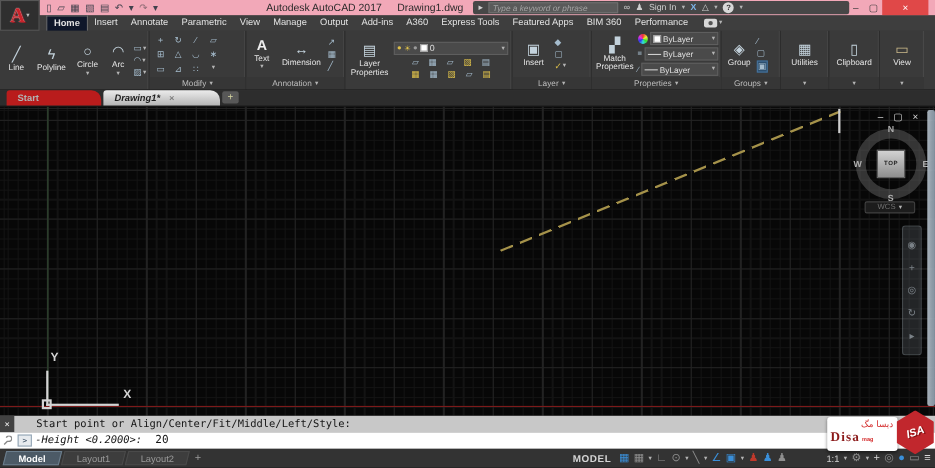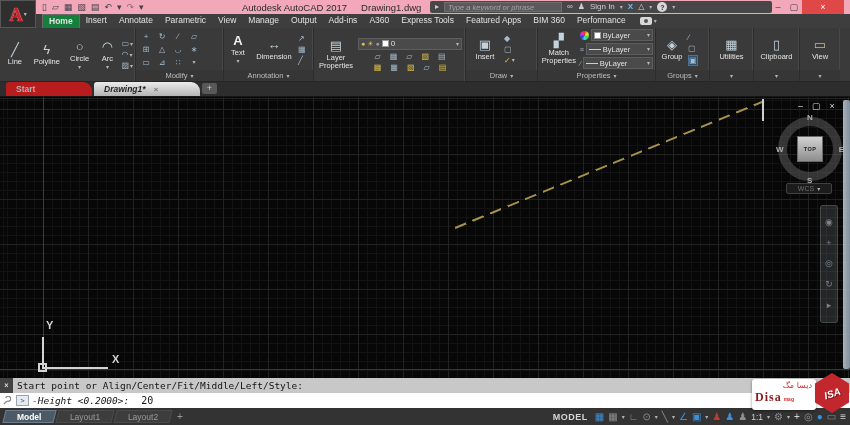--- a/index.html
+++ b/index.html
@@ -31,21 +31,21 @@
     font-size:7px; font-weight:bold; display:flex; align-items:center; justify-content:center; }
   #winbtns { top:0; left:770px; width:80px; height:14px; display:flex; align-items:center; }
   #winbtns .wb { width:16px; text-align:center; font-size:9px; color:#3a3a3a; line-height:14px; }
   #closebox { width:42px; height:14px; background:#e04848; color:#fff; text-align:center;
     font-size:9px; line-height:14px; }
 
   
   #menubar { top:14px; left:0; width:850px; height:14px; background:#3e3e3e; display:flex;
     align-items:center; padding-left:42px; }
   .mtab { font-size:8.5px; color:#e2e2e2; padding:0 6px; line-height:13px; height:14px; }
-  .mtab.active { background:#15803d; border:1px solid #6a6a6a; border-bottom:none; font-weight:bold; }
+  .mtab.active { background:#0f172a; border:1px solid #6a6a6a; border-bottom:none; font-weight:bold; }
   #screencast { margin-left:8px; display:flex; align-items:center; gap:2px; }
   #screencast .cam { width:12px; height:8px; background:#d8d8d8; border-radius:2px; display:inline-block; position:relative; }
   #screencast .cam:after { content:""; position:absolute; left:4px; top:2px; width:4px; height:4px;
     border-radius:50%; background:#555; }
 
   
   #ribbon { top:28px; left:0; width:850px; height:54px; background:#3a3a3a; display:flex;
     border-bottom:1px solid #262626; }
   .panel { height:53px; border-right:1px solid #2c2c2c; box-shadow:inset -1px 0 0 #484848;
     display:flex; flex-direction:column; flex:none; }
@@ -125,41 +125,41 @@
 
   
   #cmdarea { top:378px; left:0; width:850px; height:30px; font-family:"DejaVu Sans Mono", monospace; }
   #cmdrow1 { position:absolute; top:0; left:0; width:850px; height:15px; background:#c8c8c8;
     display:flex; align-items:center; }
   #cmdrow2 { position:absolute; top:15px; left:0; width:850px; height:15px; background:#ffffff;
     display:flex; align-items:center; }
   #cmdclose { width:13px; height:15px; background:#424242; color:#eee; font-size:8px;
     display:flex; align-items:center; justify-content:center; }
   #cmdwrench { width:13px; height:15px; display:flex; align-items:center; justify-content:center; }
-  #cmdhistory { font-size:9.5px; color:#141414; padding-left:4px; }
+  #cmdhistory { font-size:9.5px; color:#141414; padding-left:20px; }
   #promptbox { width:13px; height:11px; background:#e7ebef; border:1px solid #93a5b5; color:#3a4e62;
     font-size:7px; display:flex; align-items:center; justify-content:center; margin:0 3px; }
   #cmdprompt { font-size:9.5px; color:#141414;font-style:italic; }
   #cmdvalue { font-size:10px; color:#141414; margin-left:12px; }
 
   
   #statusbar { top:408px; left:0; width:850px; height:17px; background:#333333; display:flex;
     align-items:center; padding:0 4px; }
   .ltab { height:13px; padding:0 12px; font-size:8.5px; display:flex; align-items:center;
     transform:skewX(-14deg); margin-right:2px; }
   .ltab > span { transform:skewX(14deg); }
   .ltab.on { background:#4c5a66; color:#fff; font-weight:bold; border:1px solid #6b7d8c; }
   .ltab.off { background:#3d3d3d; color:#9a9a9a; border:1px solid #4a4a4a; }
   #addlayout { color:#9a9a9a; font-size:10px; margin-left:4px; }
   #sbspacer { flex:1; }
   #sbright { display:flex; align-items:center; gap:4px; }
   #modelspace { font-size:9px; font-weight:bold; color:#d5d5d5; letter-spacing:.5px; margin-right:3px; }
   .si { font-size:10px; line-height:12px; }
   .si.b { color:#3a8fd9; } .si.g { color:#8f8f8f; } .si.r { color:#c0392b; } .si.w { color:#d8d8d8; }
-  .scale { font-size:8.5px; color:#d0d0d0; }
+  .scale { font-size:8.5px; color:#d0d0d0;margin-left:32px; }
 
   
   #watermark { top:371px; left:752px; width:98px; height:44px; z-index:30; }
   #wmcard { position:absolute; left:0; top:8px; width:64px; height:31px; background:#fff;
     border-radius:3px; box-shadow:0 1px 3px rgba(0,0,0,.45); padding:2px 4px 0 3px; }
   #wmpersian { font-family:"DejaVu Sans", sans-serif; font-size:8px; color:#d42b2b; text-align:right;
     direction:rtl; line-height:9px; }
   #wmlatin { display:flex; align-items:baseline; gap:2px; }
   #wmname { font-family:"Liberation Serif", serif; font-weight:bold; font-size:12px; color:#8b1a1a;
     letter-spacing:1px; }
@@ -364,21 +364,21 @@
         <div class="minicol">
           <span class="mini">◆</span>
           <span class="mini">▢</span>
           <span class="mrow">
               <span class="mini yel">✓</span>
               <span class="cr">▾</span>
             </span>
         </div>
       </div>
       <div class="plabel">
-        <span>Draw</span>
+        <span>Layer</span>
         <span class="cr">▾</span>
       </div>
     </div>
 
     <div class="panel" style="width:118px">
       <div class="pc">
         <div class="big" style="width:38px">
           <span class="bicon">▞</span>
           <span class="blabel">Match Properties</span>
         </div>

